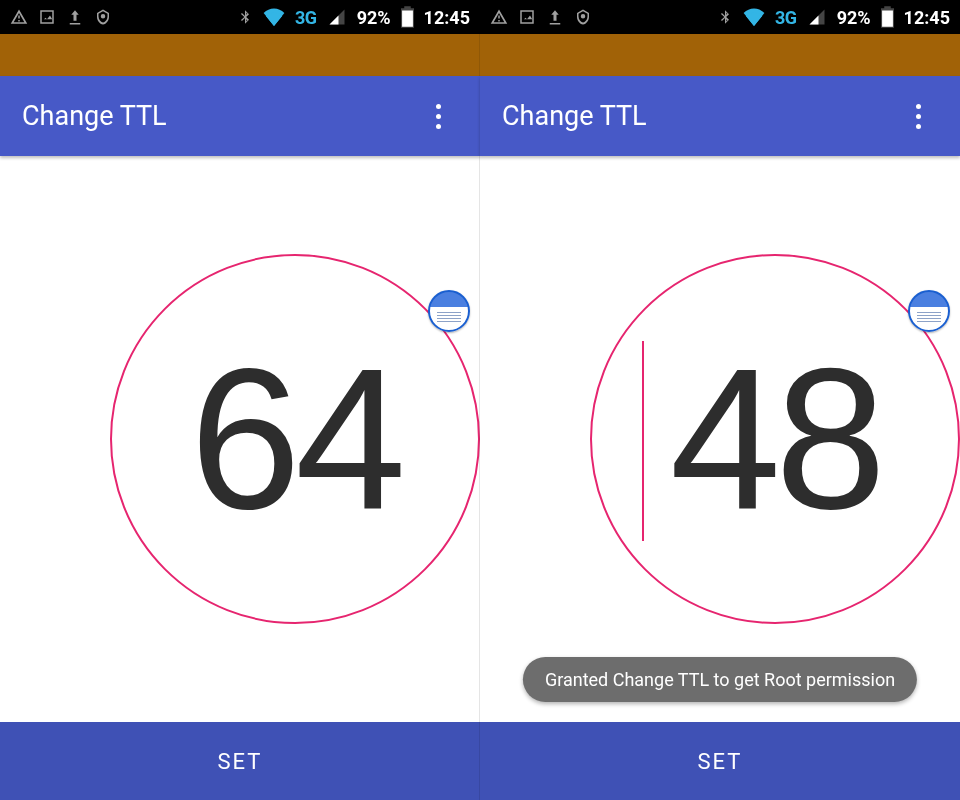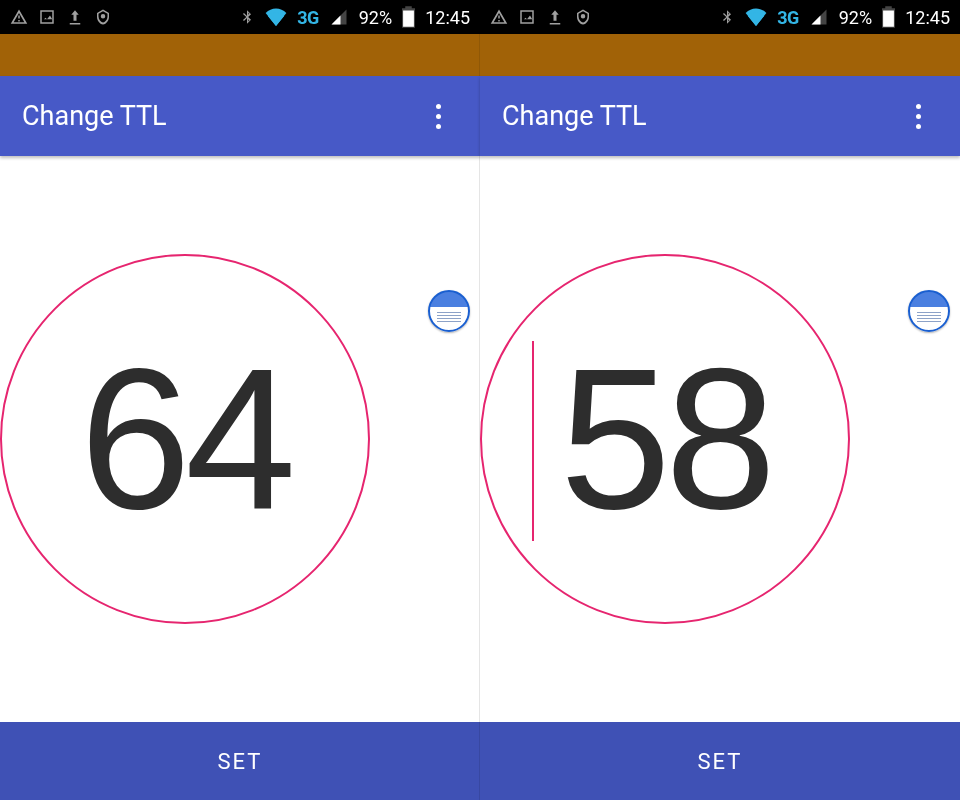--- a/index.html
+++ b/index.html
@@ -23,21 +23,21 @@
     display: flex;
     align-items: center;
     justify-content: space-between;
     padding: 0 10px;
     font-size: 15px;
   }
   .statusbar .left, .statusbar .right { display: flex; align-items: center; gap: 10px; }
   .statusbar .right { color: #ffffff; }
   .statusbar svg { display: block; }
   .sig3g { color: #33b5e5; font-weight: 700; font-size: 18px; letter-spacing: -0.5px; }
-  .batt-pct, .clock { color: #fff; font-size: 18px; }
+  .batt-pct, .clock { color: #fff; font-size: 18px; font-weight: bold; }
   .wifi-active svg path { fill: #33b5e5; }
 
   
   .appbar {
     height: 80px;
     background: #4759c7;
     color: #fff;
     display: flex;
     align-items: center;
     justify-content: space-between;
@@ -56,21 +56,21 @@
   }
   .dots { display: flex; flex-direction: column; gap: 5px; }
   .dots span { width: 5px; height: 5px; border-radius: 50%; background: #fff; }
 
   
   .content {
     flex: 1;
     background: #fff;
     display: flex;
     align-items: center;
-    justify-content: flex-start;
+    justify-content: flex-end;
     position: relative;
   }
 
   .circle {
     width: 370px;
     height: 370px;
     border: 2px solid #e6256f;
     border-radius: 50%;
     display: flex;
     align-items: center;
@@ -303,33 +303,34 @@
           <span></span>
           <span></span>
           <span></span>
         </span>
     </div>
   </div>
 
   <div class="content">
     <div class="circle">
       <div class="cursor"></div>
-      <span class="value">58</span>
+      <span class="value">48</span>
     </div>
   </div>
 
   <div class="chathead">
     <div class="outer">
       <div class="lines">
           <div></div>
           <div></div>
           <div></div>
           <div></div>
         </div>
     </div>
   </div>
 
+  <div class="toast">Granted Change TTL to get Root permission</div>
 
   <div class="bottombar">
     <span>SET</span>
   </div>
 
 </div>
 
 </body></html>

